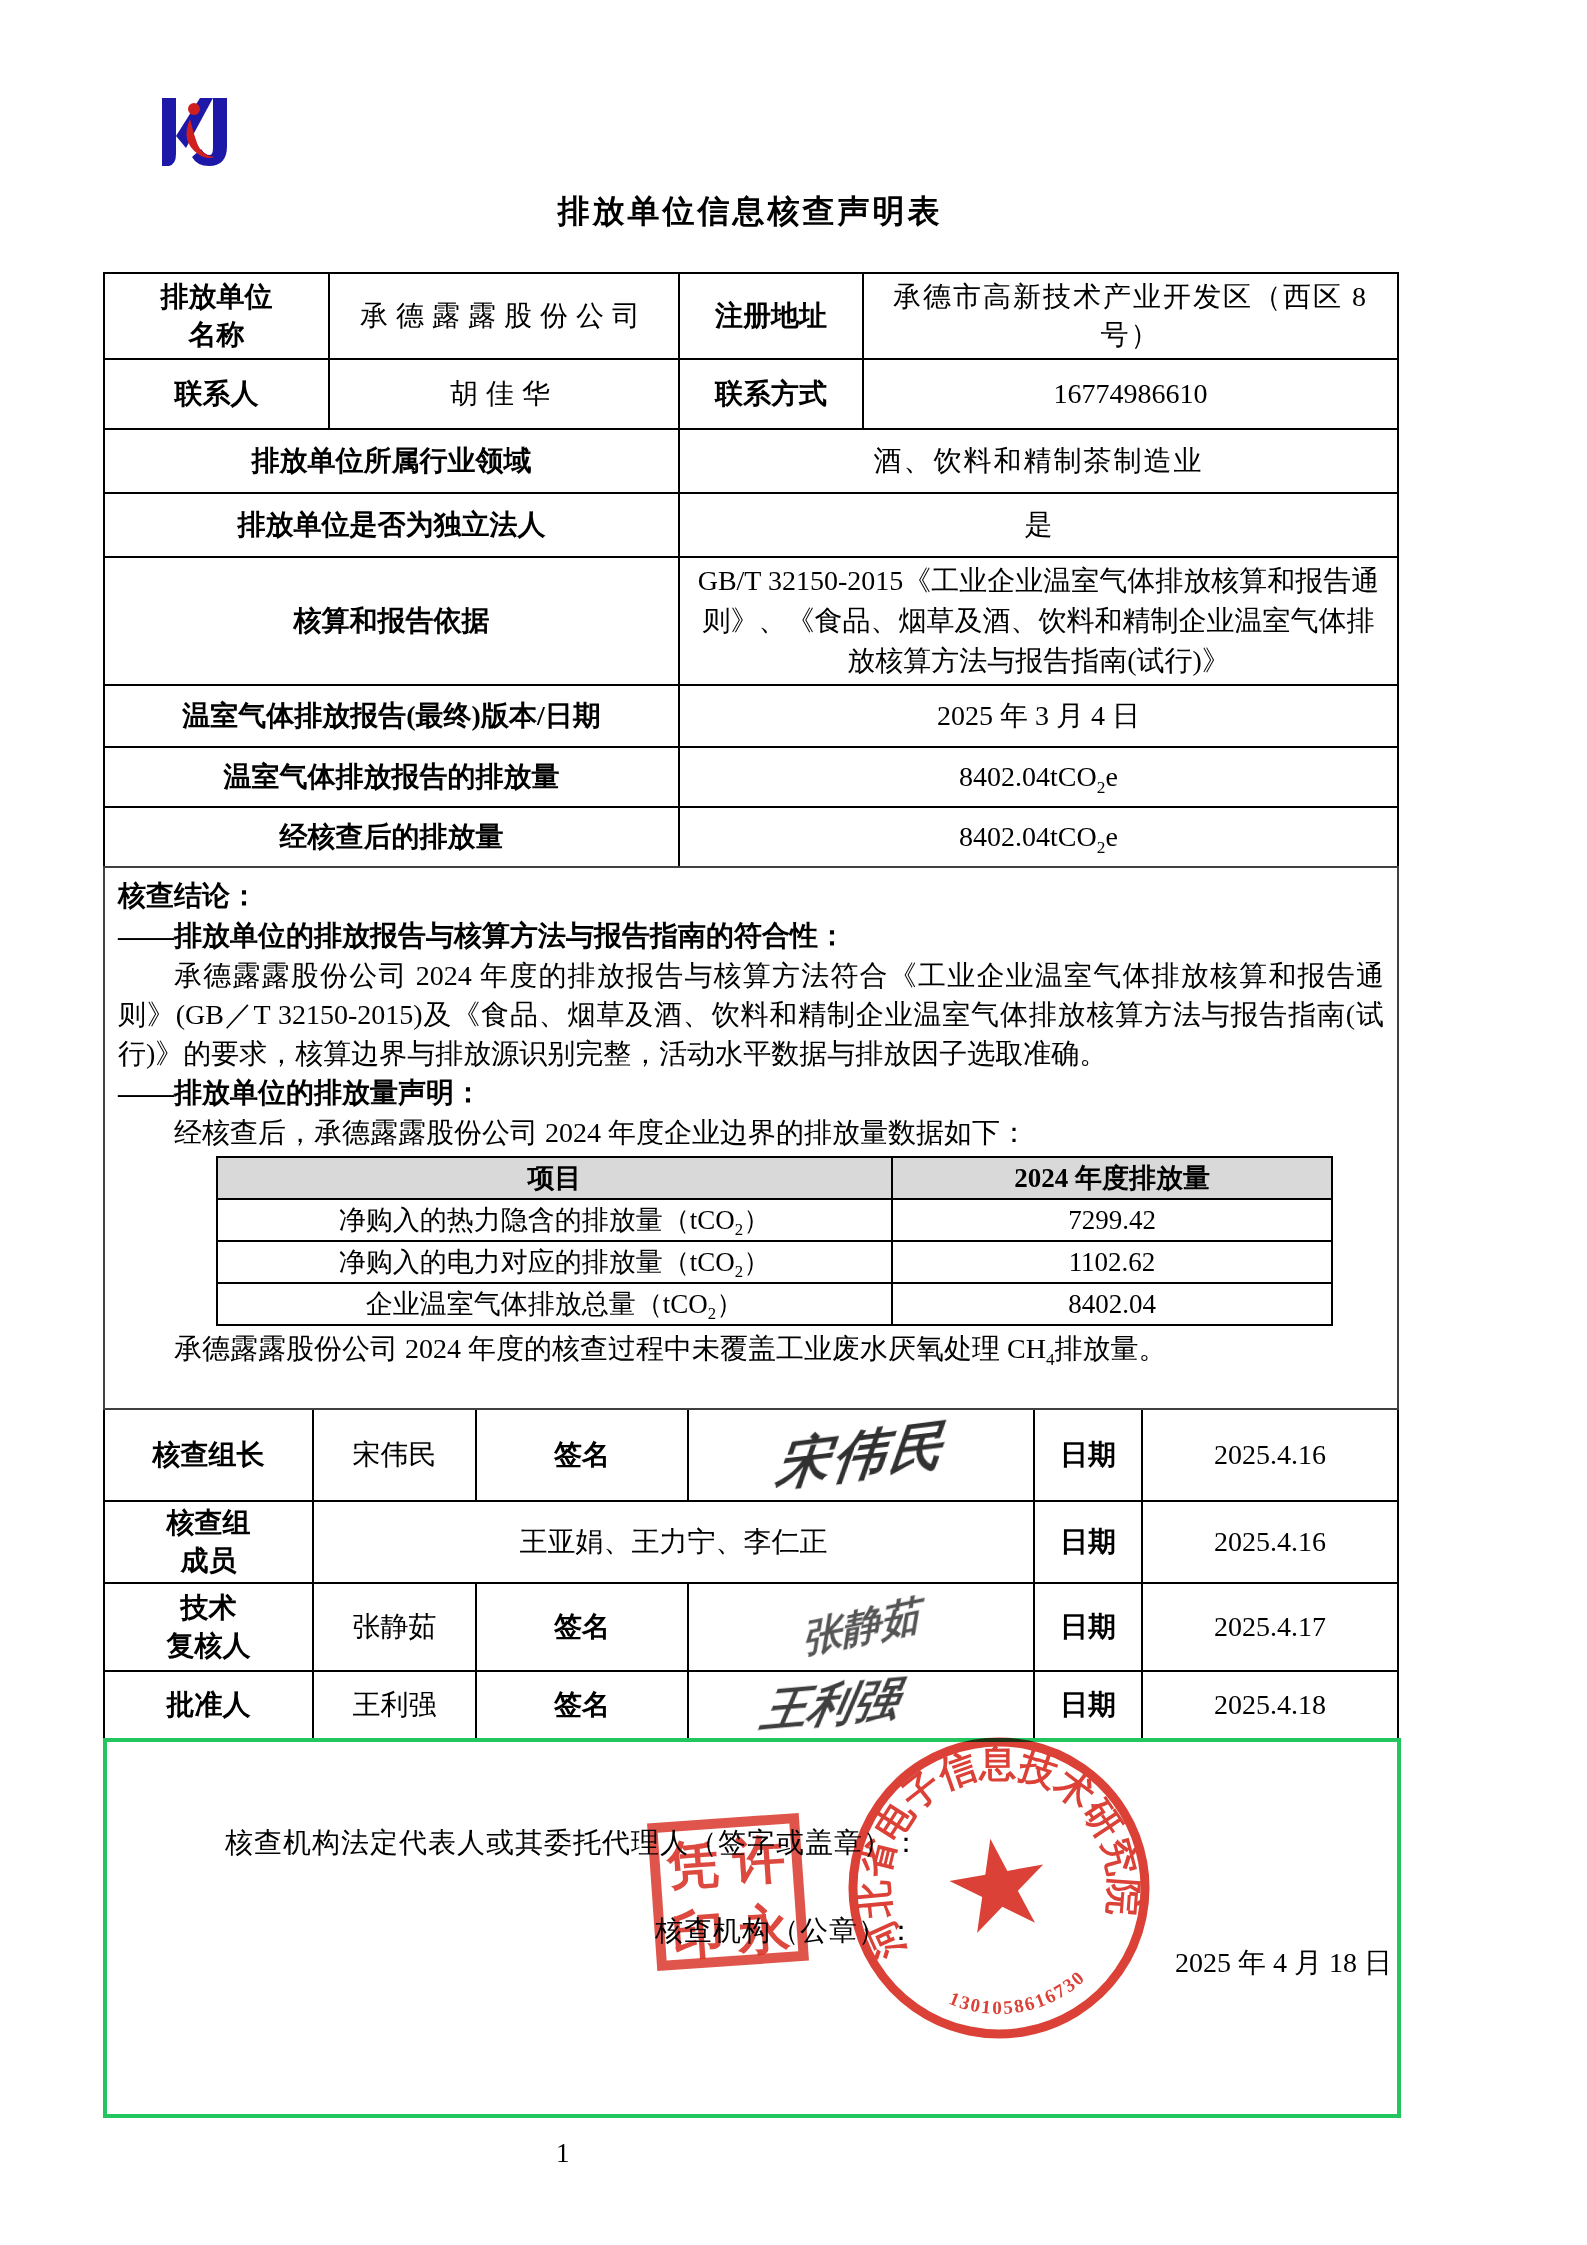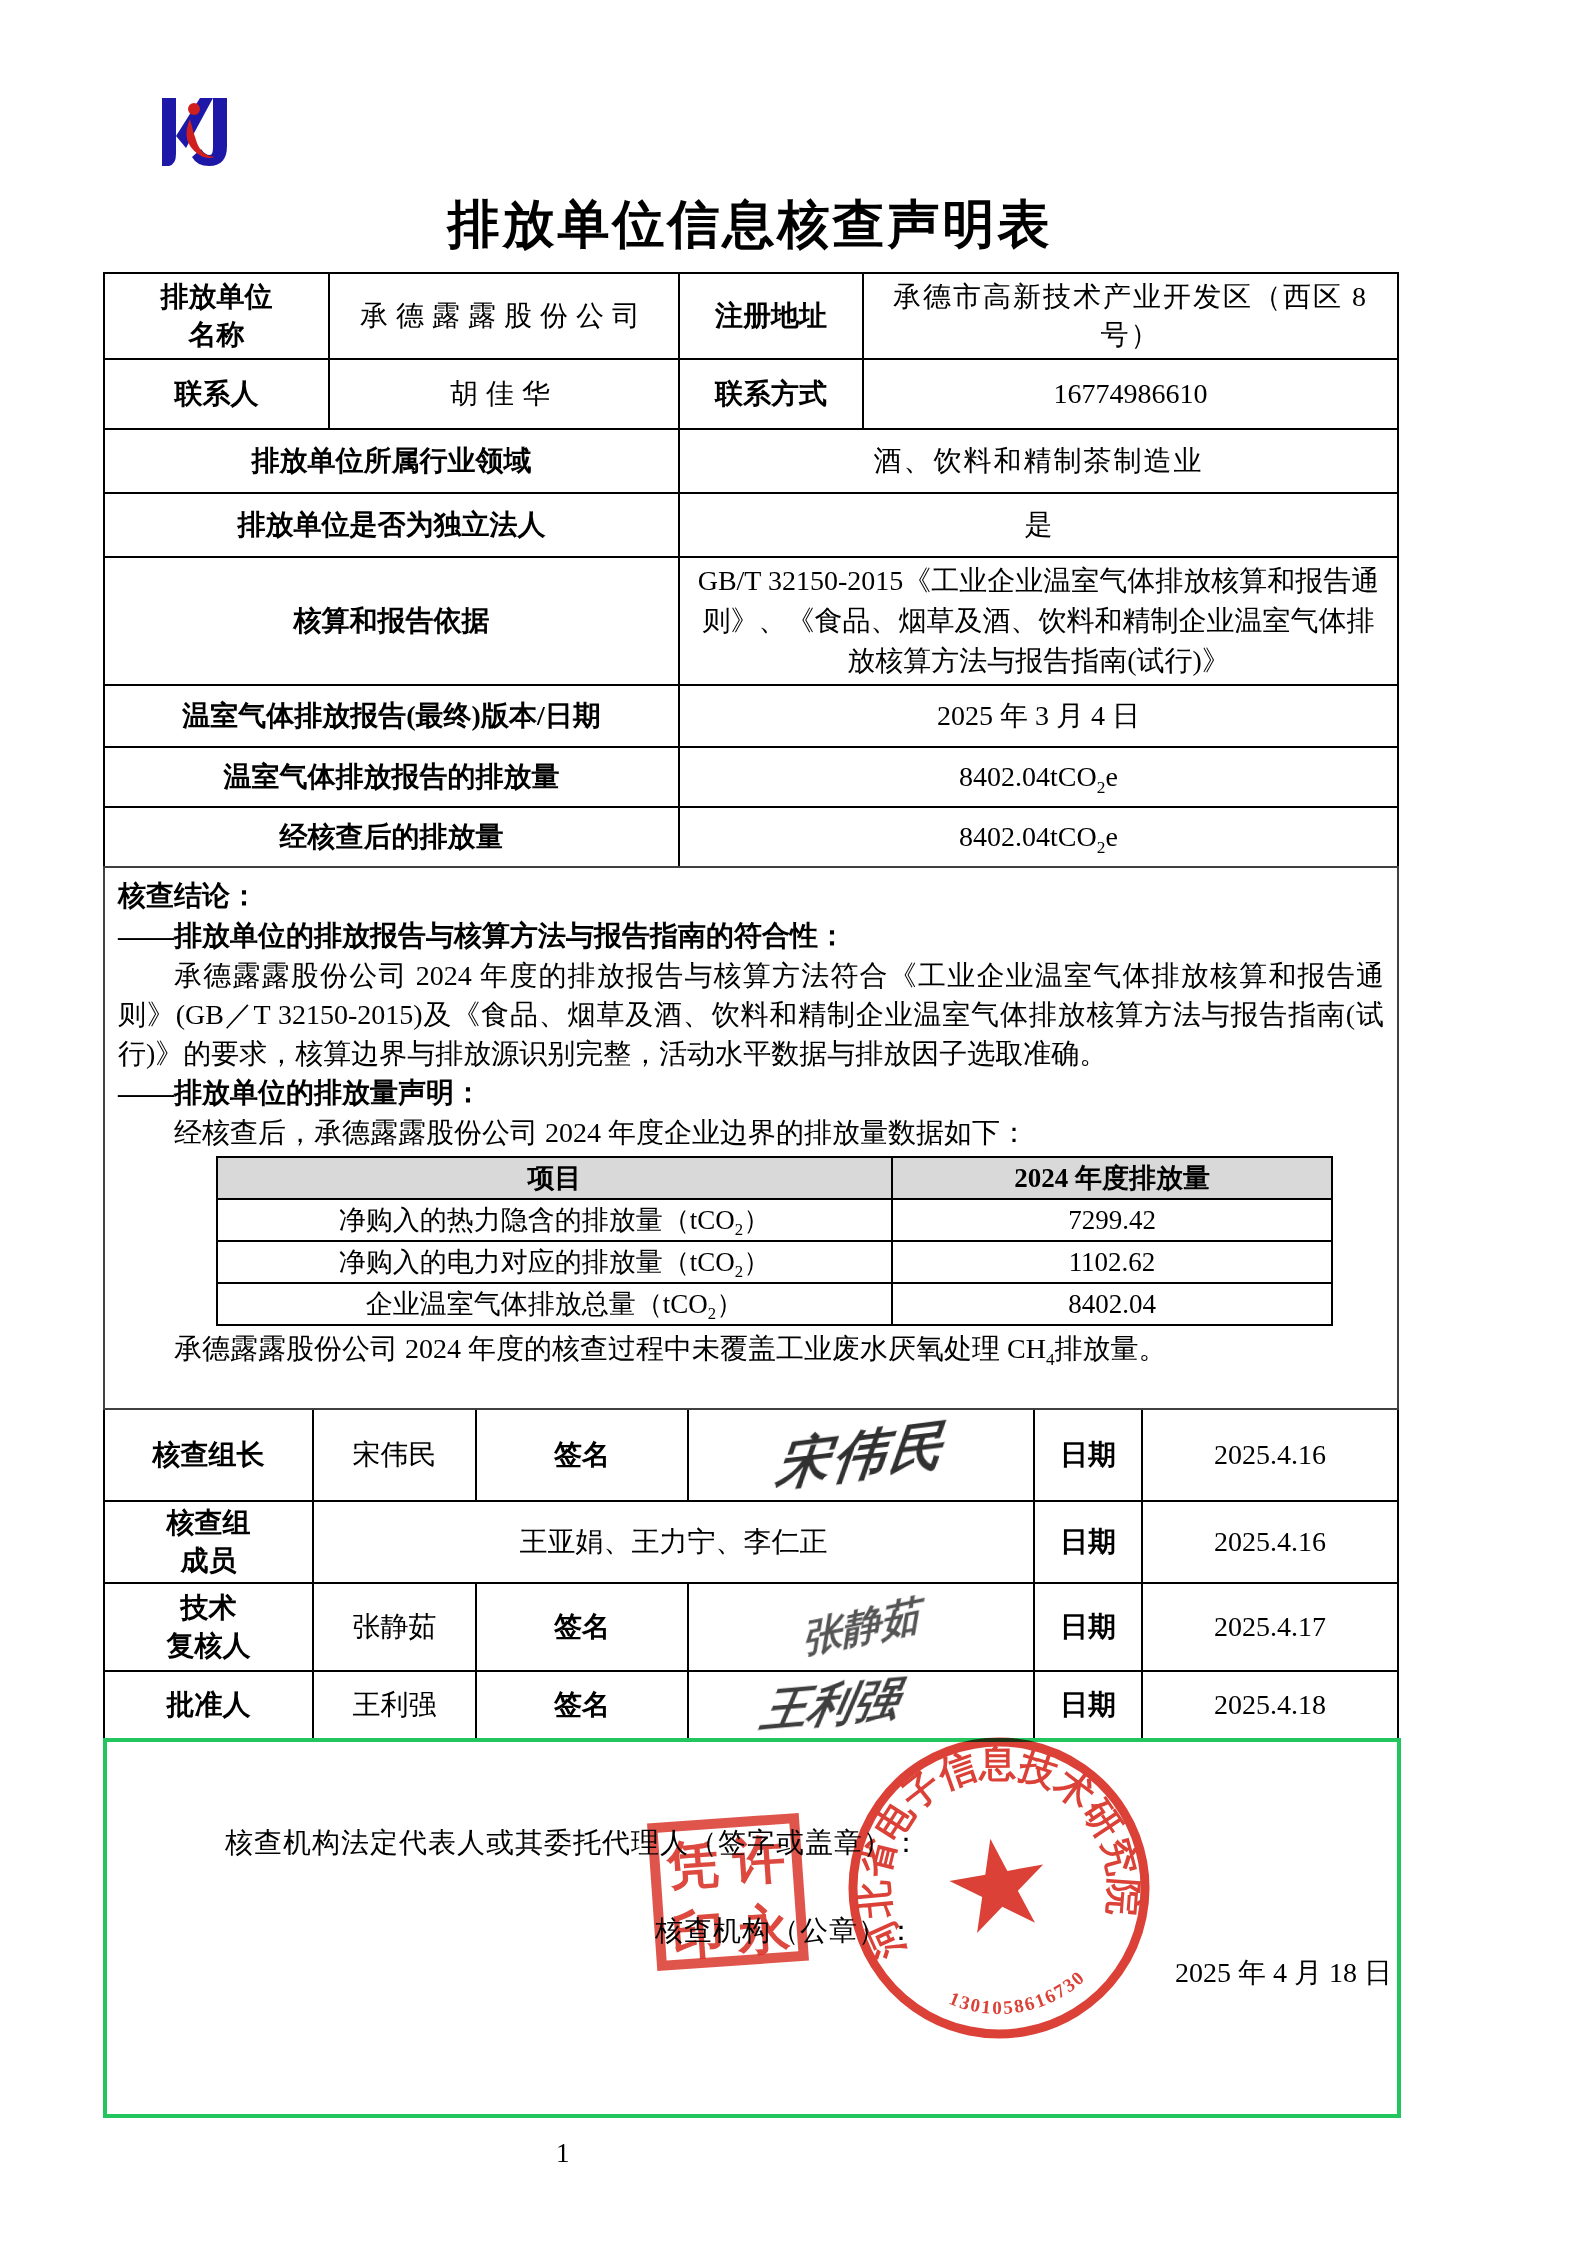--- a/index.html
+++ b/index.html
@@ -4,21 +4,21 @@
 <style>
   html,body{margin:0;padding:0;background:#888;}
   .page{
     position:relative;width:1587px;height:2245px;background:#ffffff;
     font-family:"Liberation Serif","DejaVu Serif",serif;color:#000;
     overflow:hidden;margin:0 auto;
   }
   .logo{position:absolute;left:150px;top:86px;}
   .title{
     position:absolute;left:103px;top:190px;width:1294px;margin:0;
-    text-align:center;font-size:52px;font-weight:bold;letter-spacing:3px;
+    text-align:center;font-size:32px;font-weight:bold;letter-spacing:3px;
   }
   .doc{position:absolute;left:103px;top:272px;width:1294px;border-radius:22px;}
   table{border-collapse:collapse;table-layout:fixed;width:1294px;}
   td{border:2px solid #000;text-align:center;vertical-align:middle;
      font-size:28px;padding:2px 6px;overflow:hidden;}
   .lbl{font-weight:bold;}
   .pre{white-space:pre-line;}
   .sp8{letter-spacing:8px;}
   .sp2{letter-spacing:2px;}
   .r1{height:86px;}.r2{height:70px;}.r3{height:64px;}.r4{height:64px;}
@@ -44,21 +44,21 @@
   .hw1{font-size:54px;transform:rotate(-7deg) skewX(-14deg);letter-spacing:3px;filter:blur(0.5px);opacity:.88;}
   .hw2{font-size:40px;transform:rotate(-12deg) skewX(-8deg);filter:blur(0.6px);opacity:.72;}
   .hw3{font-size:46px;transform:rotate(-5deg) skewX(-16deg);filter:blur(0.5px);opacity:.82;margin-right:60px;}
 
   .stamp-block{
     position:relative;border:4px solid #22c55e;margin-top:-2px;
     width:1290px;height:372px;overflow:visible;
   }
   .rep-line{position:absolute;left:118px;top:82px;font-size:28px;letter-spacing:1px;}
   .org-line{position:absolute;left:548px;top:170px;font-size:28px;letter-spacing:1px;}
-  .f-date{position:absolute;left:1068px;top:212px;font-size:28px;}
+  .f-date{position:absolute;left:1068px;top:202px;font-size:28px;}
   .square-stamp{
     position:absolute;left:545px;top:76px;width:132px;height:128px;
     border:10px solid rgba(216,48,36,.82);transform:rotate(-4deg);
     display:grid;grid-template-columns:1fr 1fr;place-items:center;
     color:rgba(216,48,36,.88);font-size:52px;font-weight:bold;
     mix-blend-mode:multiply;
   }
   .round-stamp{
     position:absolute;left:732px;top:-14px;width:320px;height:320px;
     transform:rotate(-10deg);mix-blend-mode:multiply;opacity:.92;

